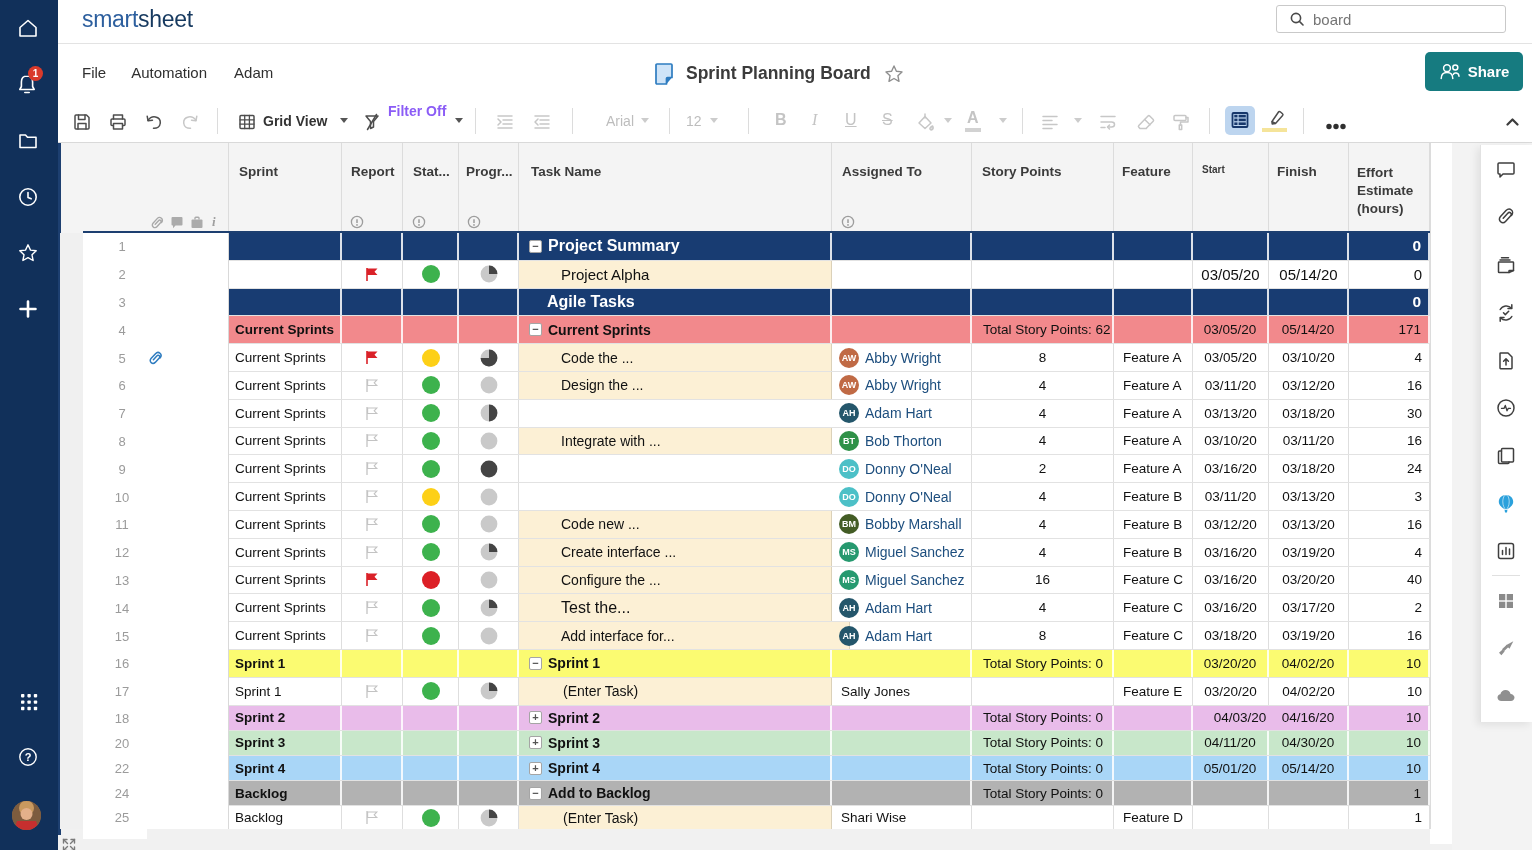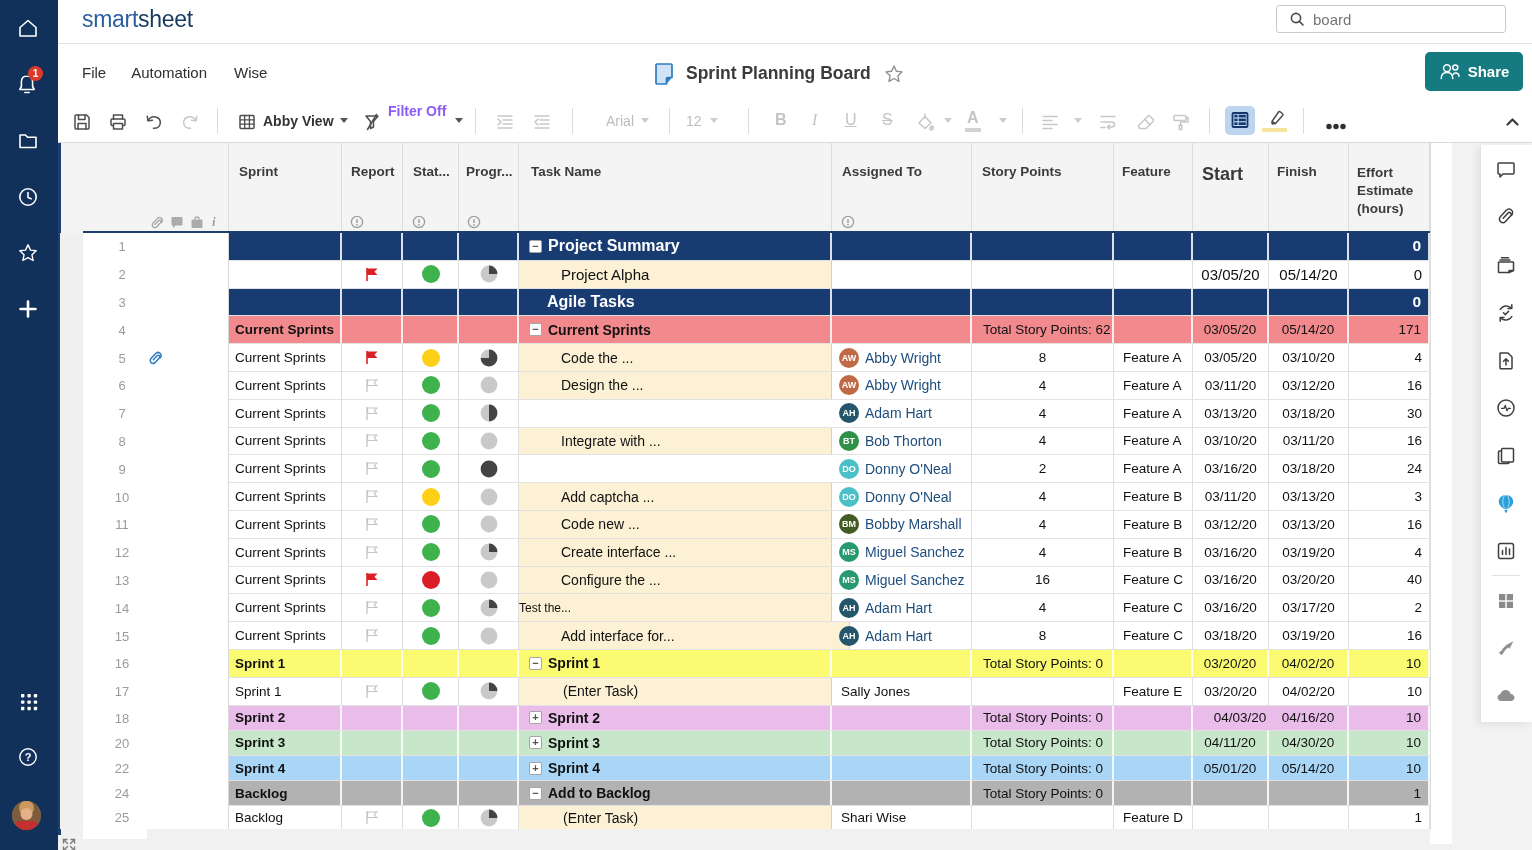--- a/index.html
+++ b/index.html
@@ -56,21 +56,21 @@
 <div class="abs" style="left:58px;top:0;width:1474px;height:44px;background:#fff;border-bottom:1px solid #e3e3e3"></div>
 <div class="abs" style="left:82px;top:6px;font-size:23px;letter-spacing:-0.3px;font-weight:500"><span style="color:#2d5f9e">smart</span><span style="color:#16395f">sheet</span></div>
 <div class="abs" style="left:1276px;top:5px;width:230px;height:28px;border:1px solid #c9c9c9;border-radius:3px;background:#fff;display:flex;align-items:center">
     <svg width="16" height="16" viewBox="0 0 16 16" style="margin-left:12px">
       <circle cx="7" cy="7" r="4.6" fill="none" stroke="#4a4a4a" stroke-width="1.6"></circle>
       <path d="M10.4 10.4 L14 14" stroke="#4a4a4a" stroke-width="1.6" stroke-linecap="round"></path>
     </svg>
     <span style="color:#757575;font-size:15px;margin-left:8px">board</span>
   </div>
 <div class="abs" style="left:58px;top:45px;width:1474px;height:53px;background:#fff"></div>
-<div class="abs" style="left:82px;top:64px;font-size:15px;color:#2f2f2f"><span>File</span><span style="margin-left:25px">Automation</span><span style="margin-left:27px">Wise</span></div>
+<div class="abs" style="left:82px;top:64px;font-size:15px;color:#2f2f2f"><span>File</span><span style="margin-left:25px">Automation</span><span style="margin-left:27px">Adam</span></div>
 <div class="abs" style="left:655px;top:63px"><svg width="18" height="22" viewBox="0 0 18 22" style="">
       <path d="M2 1 L16 1 Q17 1 17 2 L17 14.5 L12.5 14.5 Q11.5 14.5 11.5 15.5 L11.5 21 L2 21 Q1 21 1 20 L1 2 Q1 1 2 1 Z" fill="#cfe4f8" stroke="#2e7cc0" stroke-width="1.7" stroke-linejoin="round"></path>
       <path d="M17 14.5 L11.5 21 L11.5 15.5 Q11.5 14.5 12.5 14.5 Z" fill="#2e7cc0"></path>
     </svg></div>
 <div class="abs" style="left:686px;top:63px;font-size:17.5px;font-weight:bold;color:#3b3b3b">Sprint Planning Board</div>
 <div class="abs" style="left:884px;top:64px"><svg width="20" height="20" viewBox="0 0 20 20" style="">
       <path d="M10 2 L12.4 7.2 L18 7.9 L13.9 11.7 L15 17.3 L10 14.5 L5 17.3 L6.1 11.7 L2 7.9 L7.6 7.2 Z" fill="none" stroke="#8f8f8f" stroke-width="1.4" stroke-linejoin="round"></path>
     </svg></div>
 <div class="abs" style="left:1425px;top:52px;width:98px;height:39px;background:#167b80;border-radius:5px;display:flex;align-items:center;justify-content:center">
     <svg width="22" height="20" viewBox="0 0 22 20" style="">
@@ -100,21 +100,21 @@
     </svg></div>
 <div class="abs" style="left:180px;top:112px"><svg width="20" height="20" viewBox="0 0 20 20" style="">
       <path d="M16 8.5 C14 5.5 11 4.5 8.5 5 C5.5 5.6 3.5 8 3.7 11 C4 14.5 7 16.5 10.5 16.3" style="fill:none;stroke:#c7c7c7;stroke-width:1.5;stroke-linecap:round;stroke-linejoin:round"></path>
       <path d="M16.8 4.2 L16 8.7 L11.5 8.2" style="fill:none;stroke:#c7c7c7;stroke-width:1.5;stroke-linecap:round;stroke-linejoin:round"></path>
     </svg></div>
 <div class="abs" style="left:217px;top:108px;width:1px;height:26px;background:#dcdcdc"></div>
 <div class="abs" style="left:237px;top:112px"><svg width="20" height="20" viewBox="0 0 20 20" style="">
       <rect x="3" y="3.5" width="14" height="13" rx="1" style="fill:none;stroke:#4d4d4d;stroke-width:1.5;stroke-linecap:round;stroke-linejoin:round"></rect>
       <path d="M3 7.8 L17 7.8 M3 12.1 L17 12.1 M7.7 3.5 L7.7 16.5 M12.4 3.5 L12.4 16.5" style="fill:none;stroke:#4d4d4d;stroke-width:1.5;stroke-linecap:round;stroke-linejoin:round;stroke-width:1.3"></path>
     </svg></div>
-<div class="abs" style="left:263px;top:113px;font-size:14px;font-weight:bold;color:#333">Abby View</div>
+<div class="abs" style="left:263px;top:113px;font-size:14px;font-weight:bold;color:#333">Grid View</div>
 <div class="abs" style="left:340px;top:118px;border-left:4.5px solid transparent;border-right:4.5px solid transparent;border-top:5.5px solid #555"></div>
 <div class="abs" style="left:363px;top:112px"><svg width="20" height="20" viewBox="0 0 20 20" style="">
       <path d="M3 4 L15 4 L10.5 9.5 L10.5 15 L7.5 16.5 L7.5 9.5 Z" style="fill:none;stroke:#4d4d4d;stroke-width:1.5;stroke-linecap:round;stroke-linejoin:round"></path>
       <path d="M13.5 2.5 L4.5 17.5" style="fill:none;stroke:#4d4d4d;stroke-width:1.5;stroke-linecap:round;stroke-linejoin:round"></path>
     </svg></div>
 <div class="abs" style="left:388px;top:103px;font-size:14px;font-weight:bold;color:#8b5cf6">Filter Off</div>
 <div class="abs" style="left:455px;top:118px;border-left:4.5px solid transparent;border-right:4.5px solid transparent;border-top:5.5px solid #555"></div>
 <div class="abs" style="left:475px;top:108px;width:1px;height:26px;background:#dcdcdc"></div>
 <div class="abs" style="left:495px;top:112px"><svg width="20" height="20" viewBox="0 0 20 20" style="">
       <path d="M3 4 L17 4 M8 8 L17 8 M8 12 L17 12 M3 16 L17 16" style="fill:none;stroke:#c7c7c7;stroke-width:1.5;stroke-linecap:round;stroke-linejoin:round"></path>
@@ -215,21 +215,21 @@
 <div class="abs" style="left:1429px;top:143px;width:1px;height:90px;background:#dcdcdc"></div>
 <div class="abs" style="left:228px;top:143px;width:1px;height:90px;background:#dcdcdc"></div>
 <div class="abs" style="left:239px;top:164px;font-size:13.5px;font-weight:bold;color:#3b3b3b">Sprint</div>
 <div class="abs" style="left:351px;top:164px;font-size:13.5px;font-weight:bold;color:#3b3b3b">Report</div>
 <div class="abs" style="left:413px;top:164px;font-size:13.5px;font-weight:bold;color:#3b3b3b">Stat...</div>
 <div class="abs" style="left:466px;top:164px;font-size:13.5px;font-weight:bold;color:#3b3b3b">Progr...</div>
 <div class="abs" style="left:531px;top:164px;font-size:13.5px;font-weight:bold;color:#3b3b3b">Task Name</div>
 <div class="abs" style="left:842px;top:164px;font-size:13.5px;font-weight:bold;color:#3b3b3b">Assigned To</div>
 <div class="abs" style="left:982px;top:164px;font-size:13.5px;font-weight:bold;color:#3b3b3b">Story Points</div>
 <div class="abs" style="left:1122px;top:164px;font-size:13.5px;font-weight:bold;color:#3b3b3b">Feature</div>
-<div class="abs" style="left:1202px;top:164px;font-size:18px;font-weight:bold;color:#3b3b3b">Start</div>
+<div class="abs" style="left:1202px;top:164px;font-size:10px;font-weight:bold;color:#3b3b3b">Start</div>
 <div class="abs" style="left:1277px;top:164px;font-size:13.5px;font-weight:bold;color:#3b3b3b">Finish</div>
 <div class="abs" style="left:1357px;top:164px;font-size:13.5px;font-weight:bold;color:#3b3b3b;line-height:18px">Effort<br>Estimate<br>(hours)</div>
 <div class="abs" style="left:149px;top:215px"><svg width="15" height="15" viewBox="0 0 15 15" style="">
       <path d="M12.5 7.5 C13.8 6 13.6 4.2 12.4 3.2 C11.2 2.2 9.4 2.3 8.2 3.6 L4 8.2 C3 9.3 3.1 11 4.2 11.9 C5.3 12.9 6.9 12.8 7.9 11.7 L11.7 7.5 C12.3 6.8 12.2 5.9 11.6 5.4 C11 4.9 10.1 5 9.5 5.7 L6.2 9.3" style="fill:none;stroke:#a9a9a9;stroke-width:1.4;stroke-linecap:round;stroke-linejoin:round"></path>
     </svg></div>
 <div class="abs" style="left:170px;top:216px"><svg width="14" height="14" viewBox="0 0 14 14" style="">
       <path d="M1.5 2 Q1.5 1 2.5 1 L11.5 1 Q12.5 1 12.5 2 L12.5 8.5 Q12.5 9.5 11.5 9.5 L5.5 9.5 L3 12.3 L3 9.5 L2.5 9.5 Q1.5 9.5 1.5 8.5 Z" fill="#ababab"></path>
     </svg></div>
 <div class="abs" style="left:190px;top:216px"><svg width="14" height="14" viewBox="0 0 14 14" style="">
       <rect x="1.5" y="3.5" width="11" height="8.5" rx="1" fill="#ababab"></rect>
@@ -591,23 +591,20 @@
       </svg>
     </div>
     <div class="cell bR" style="left:174px;width:56px;justify-content:center;">
       <div style="width:18px;height:18px;border-radius:50%;background:#fdd017"></div>
     </div>
     <div class="cell bR" style="left:230px;width:60px;justify-content:center;">
       <svg width="18" height="18" viewBox="0 0 18 18" style="">
         <circle cx="9" cy="9" r="8.4" fill="#c9c9c9"></circle>
       </svg>
     </div>
-    <div class="cell bR" style="left:290px;width:313px;background:#fcf0d5;">
-      <span style="margin-left:42px;font-size:14px;color:#111">Add captcha ...</span>
-    </div>
     <div class="cell bR" style="left:603px;width:140px;">
       <div style="width:20px;height:20px;border-radius:50%;background:#4cc0c7;color:#fff;font-size:9px;font-weight:bold;display:flex;align-items:center;justify-content:center;margin-left:7px">DO</div>
       <span style="margin-left:6px;font-size:14px;color:#1d4e7e">Donny O'Neal</span>
     </div>
     <div class="cell bR" style="left:743px;width:142px;justify-content:center;">
       <span style="font-size:13.5px;color:#111">4</span>
     </div>
     <div class="cell bR" style="left:885px;width:79px;">
       <span style="margin-left:9px;font-size:13.5px;color:#111">Feature B</span>
     </div>
@@ -766,21 +763,21 @@
     </div>
     <div class="cell bR" style="left:230px;width:60px;justify-content:center;">
       <svg width="18" height="18" viewBox="0 0 18 18" style="">
         <circle cx="9" cy="9" r="8.4" fill="#c9c9c9"></circle>
         <g fill="#444444">
           <path d="M9 9 L9 0.6 A8.4 8.4 0 0 1 17.4 9 Z"></path>
         </g>
       </svg>
     </div>
     <div class="cell bR" style="left:290px;width:313px;background:#fcf0d5;">
-      <span style="font-size:12px;color:#111">Test the...</span>
+      <span style="margin-left:42px;font-size:16px;color:#111">Test the...</span>
     </div>
     <div class="cell bR" style="left:603px;width:140px;">
       <div style="width:20px;height:20px;border-radius:50%;background:#24566b;color:#fff;font-size:9px;font-weight:bold;display:flex;align-items:center;justify-content:center;margin-left:7px">AH</div>
       <span style="margin-left:6px;font-size:14px;color:#1d4e7e">Adam Hart</span>
     </div>
     <div class="cell bR" style="left:743px;width:142px;justify-content:center;">
       <span style="font-size:13.5px;color:#111">4</span>
     </div>
     <div class="cell bR" style="left:885px;width:79px;">
       <span style="margin-left:9px;font-size:13.5px;color:#111">Feature C</span>

